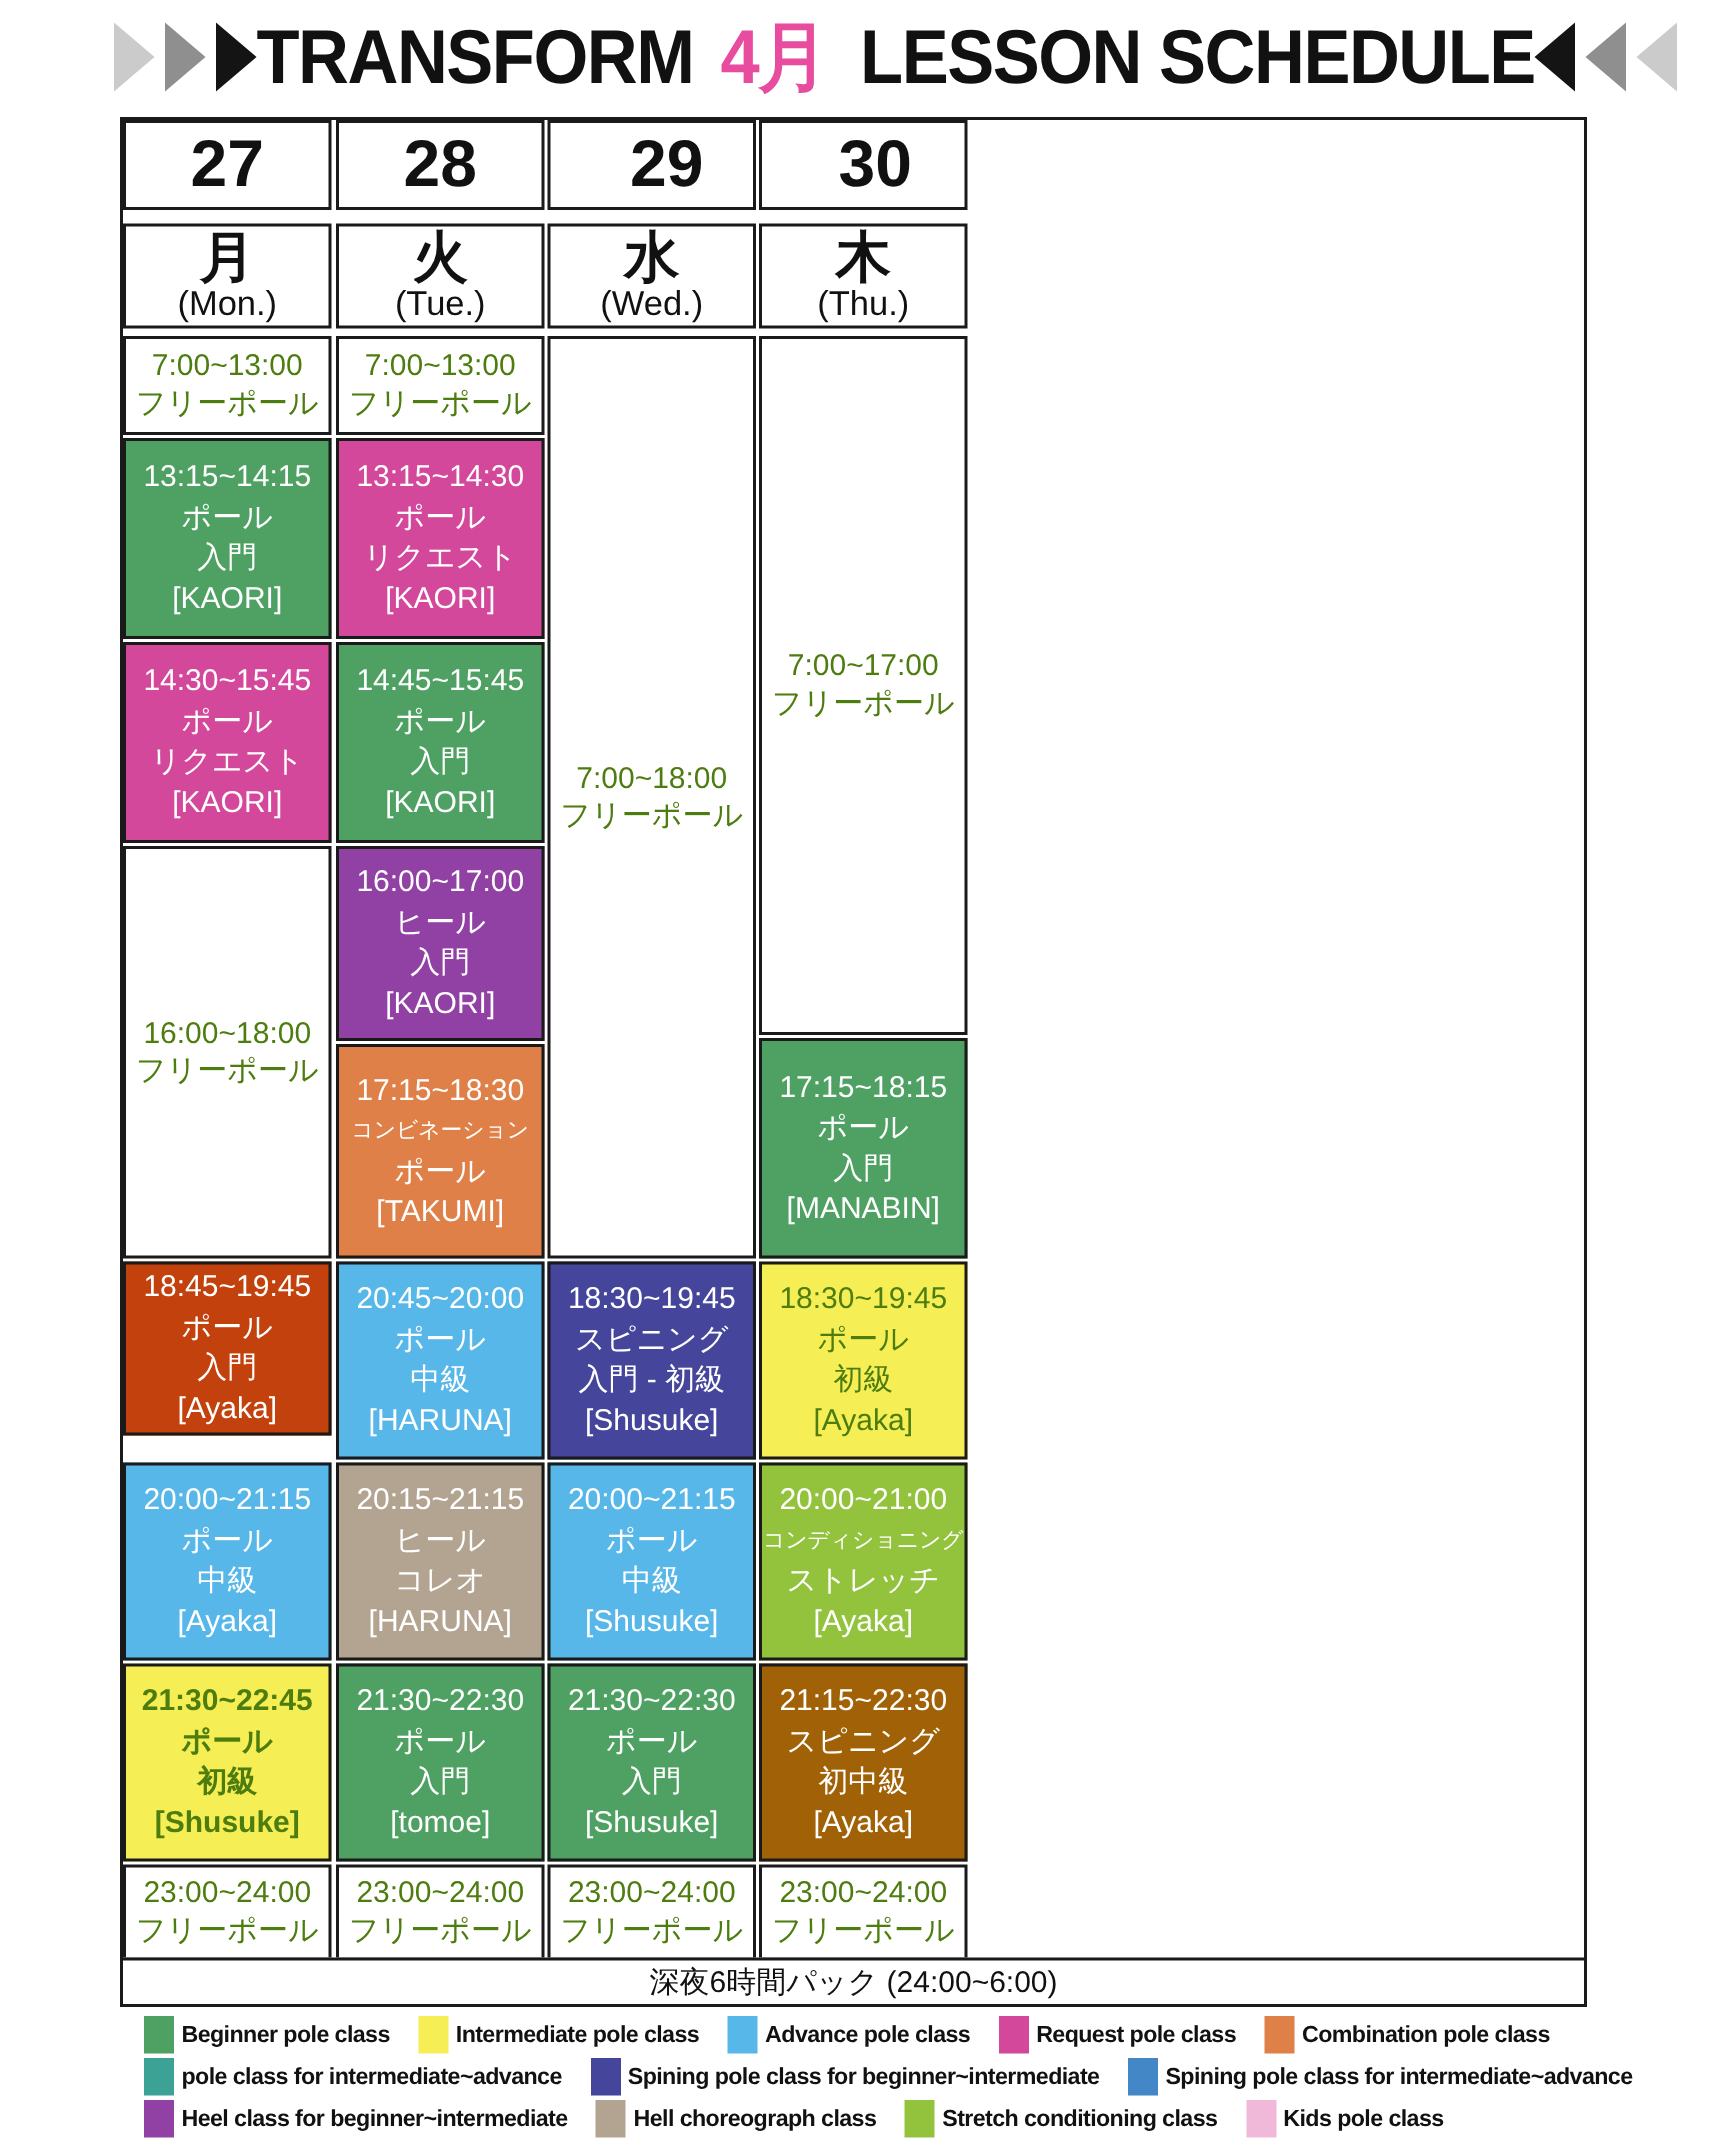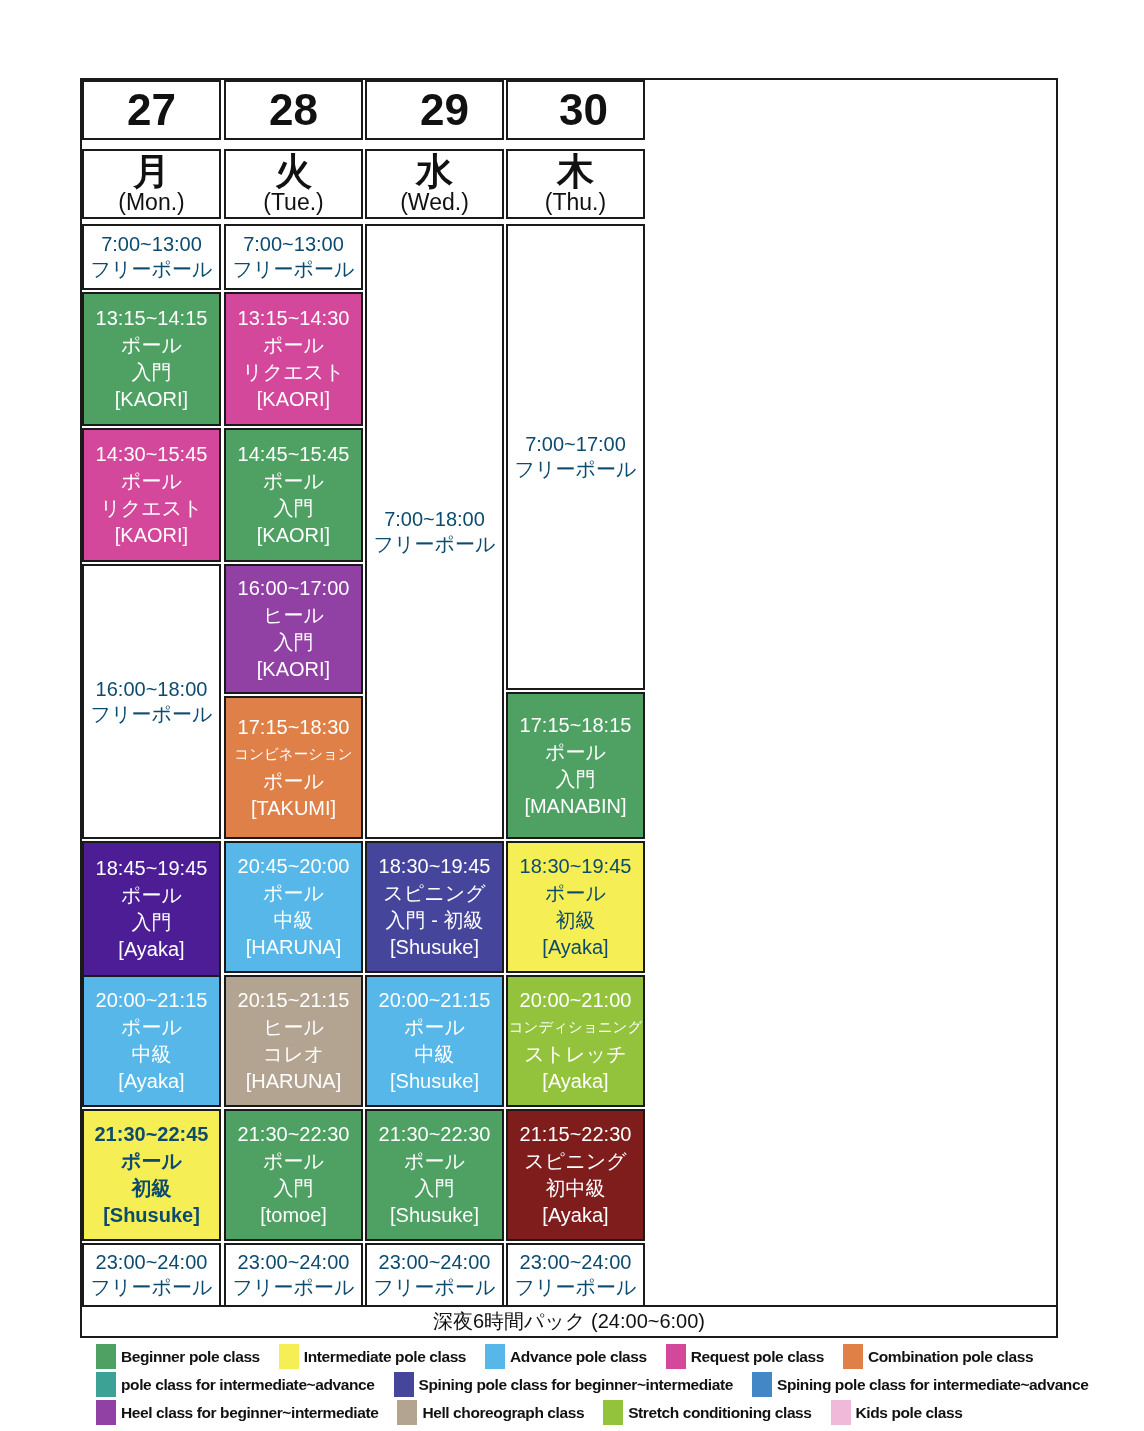--- a/index.html
+++ b/index.html
@@ -25,36 +25,51 @@
   .date-cell{height:60px;top:0;font-size:44px;font-weight:bold;}
   .day-cell{height:70px;top:69px;}
   .day-cell .kanji{font-size:37px;font-weight:bold;line-height:36px;}
   .day-cell .en{font-size:23px;line-height:24px;}
 
   .cell{width:139px;padding:2px 1px;}
   .cell .ln{font-size:20px;line-height:27px;white-space:nowrap;}
   .cell.free .ln{line-height:25px;}
   .cell .ln.sm{font-size:14.5px;}
   .cell.light{color:#ffffff;}
-  .cell.dark{color:#0c4a6e;}
+  .cell.dark{color:#4d7c0f;}
 
   .midnight{position:absolute;left:0;right:0;bottom:0;height:31px;border-top:2px solid #1a1a1a;display:flex;align-items:center;justify-content:center;font-size:20px;background:#fff;box-sizing:border-box;}
 
   
   .legend{position:absolute;left:96px;top:1344px;width:1010px;}
   .legend-row{display:flex;align-items:flex-end;gap:19px;margin-bottom:3px;white-space:nowrap;}
   .legend-item{display:flex;align-items:center;gap:5px;}
   .swatch{width:20px;height:25px;display:inline-block;}
   .legend-label{font-size:15.5px;font-weight:bold;letter-spacing:-0.4px;}
 </style>
 </head>
 <body>
 
 <div class="stage">
 
+  <div class="title-bar">
+    <div class="arrow-group">
+      <div class="tri r g1"></div>
+      <div class="tri r g2"></div>
+      <div class="tri r bk"></div>
+    </div>
+    <div class="title-text">
+      <span>TRANSFORM</span><span class="month">4月</span><span>LESSON SCHEDULE</span>
+    </div>
+    <div class="arrow-group">
+      <div class="tri l bk"></div>
+      <div class="tri l g2"></div>
+      <div class="tri l g1"></div>
+    </div>
+  </div>
 
   <div class="board">
 
     <div class="hcell date-cell" style="left:0;">
         <span>27</span>
       </div>
     <div class="hcell date-cell" style="left:142px;">
         <span>28</span>
       </div>
     <div class="hcell date-cell" style="left:283px;padding-left:20px;">
@@ -94,21 +109,21 @@
     <div class="cell light" style="left: 0px; top: 348px; height: 134px; background-color: rgb(212, 72, 155);">
       <div class="ln time">14:30~15:45</div>
       <div class="ln">ポール</div>
       <div class="ln">リクエスト</div>
       <div class="ln">[KAORI]</div>
     </div>
     <div class="cell free dark" style="left:0;top:484px;height:275px;">
       <div class="ln time">16:00~18:00</div>
       <div class="ln">フリーポール</div>
     </div>
-    <div class="cell light" style="left: 0px; top: 761px; height: 136px; background-color: #4c1d95;">
+    <div class="cell light" style="left: 0px; top: 761px; height: 116px; background-color: #c2410c;">
       <div class="ln time">18:45~19:45</div>
       <div class="ln">ポール</div>
       <div class="ln">入門</div>
       <div class="ln">[Ayaka]</div>
     </div>
     <div class="cell light" style="left: 0px; top: 895px; height: 132px; background-color: rgb(87, 183, 233);">
       <div class="ln time">20:00~21:15</div>
       <div class="ln">ポール</div>
       <div class="ln">中級</div>
       <div class="ln">[Ayaka]</div>
@@ -217,21 +232,21 @@
       <div class="ln">ポール</div>
       <div class="ln">初級</div>
       <div class="ln">[Ayaka]</div>
     </div>
     <div class="cell light" style="left: 424px; top: 895px; height: 132px; background-color: rgb(147, 195, 61);">
       <div class="ln time">20:00~21:00</div>
       <div class="ln sm">コンディショニング</div>
       <div class="ln">ストレッチ</div>
       <div class="ln">[Ayaka]</div>
     </div>
-    <div class="cell light" style="left: 424px; top: 1029px; height: 132px; background-color: #7f1d1d;">
+    <div class="cell light" style="left: 424px; top: 1029px; height: 132px; background-color: #a16207;">
       <div class="ln time">21:15~22:30</div>
       <div class="ln">スピニング</div>
       <div class="ln">初中級</div>
       <div class="ln">[Ayaka]</div>
     </div>
     <div class="cell free dark" style="left:424px;top:1163px;height:64px;">
       <div class="ln time">23:00~24:00</div>
       <div class="ln">フリーポール</div>
     </div>
 

